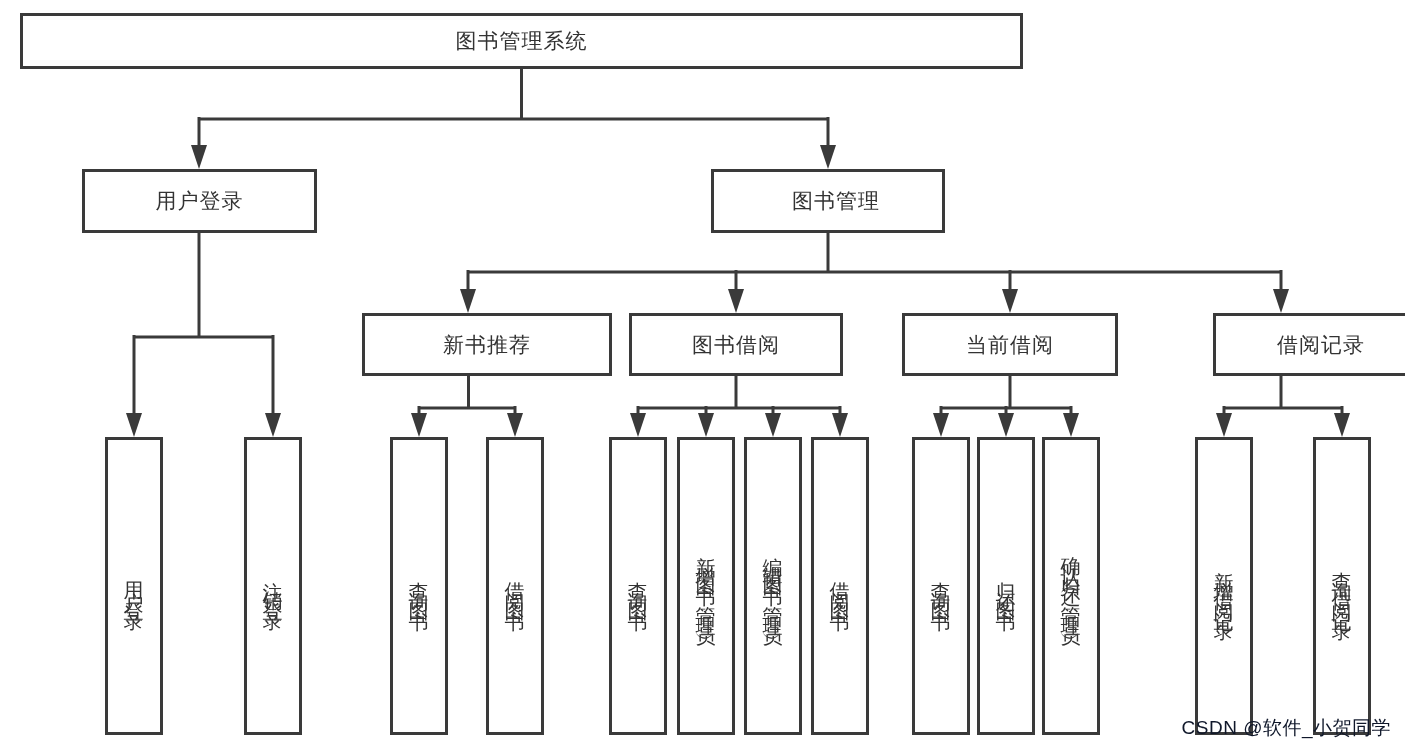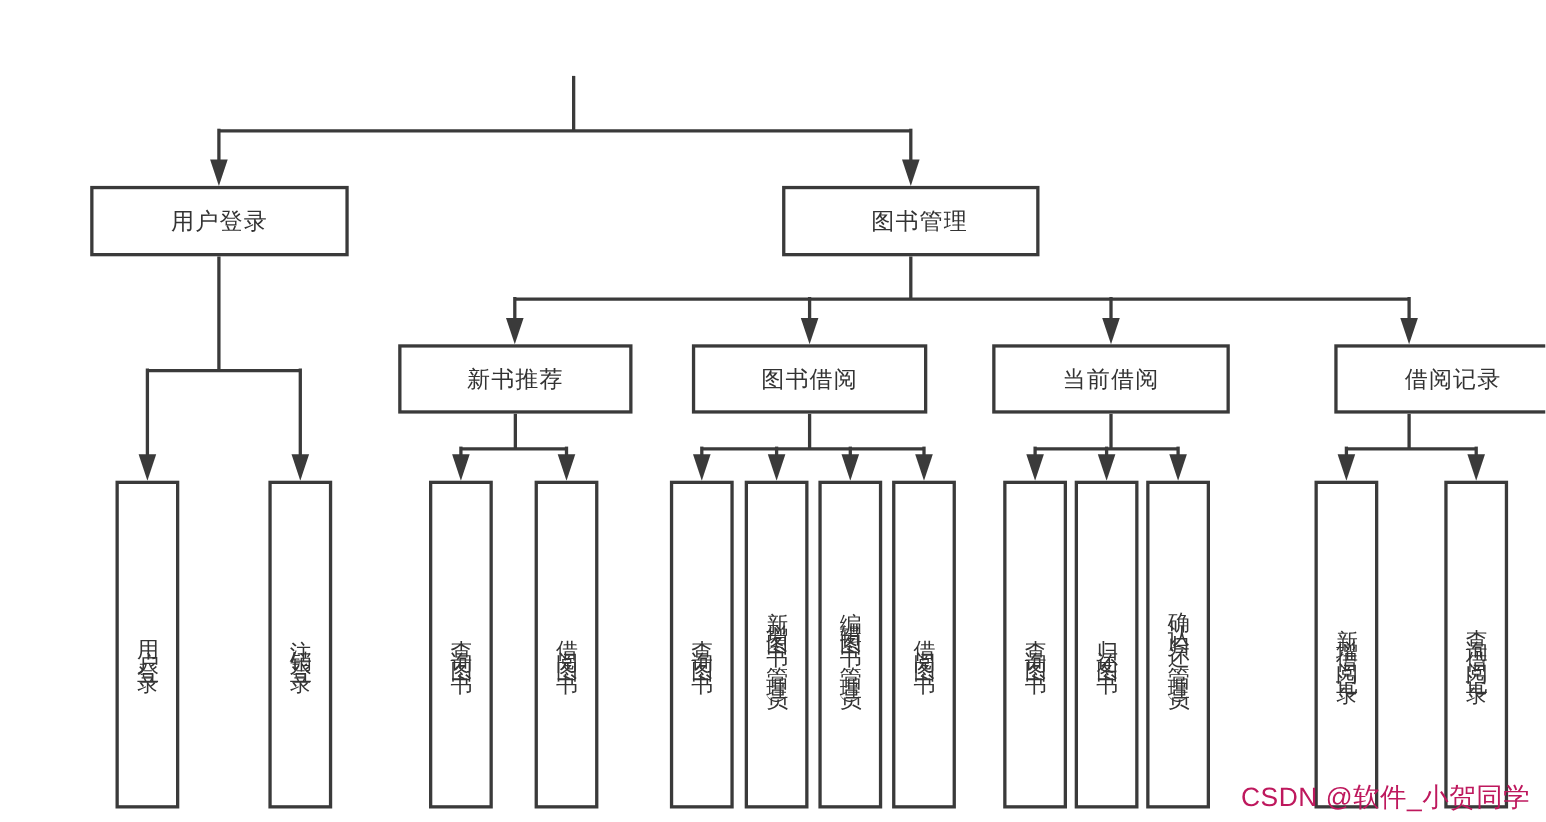--- a/index.html
+++ b/index.html
@@ -47,30 +47,30 @@
     text-orientation: upright;
     font-size: 20px;
     letter-spacing: 10px;
     line-height: 1;
     color: #333333;
   }
   .watermark {
     position: absolute;
     right: 14px;
     bottom: 6px;
-    font-size: 24px;
-    color: #be185d;
+    font-size: 19px;
+    color: #0f172a;
     letter-spacing: 0.5px;
     white-space: nowrap;
   }
   
   #root        { left: 20px;  top: 13px;  width: 1003px; height: 56px; }
   #l2-login    { left: 82px;  top: 169px; width: 235px;  height: 64px; }
   #l2-mgmt     { left: 711px; top: 169px; width: 234px;  height: 64px; padding-left: 16px; }
-  #l3-recommend{ left: 362px; top: 313px; width: 213px;  height: 63px; }
+  #l3-recommend{ left: 362px; top: 313px; width: 250px;  height: 63px; }
   #l3-borrow   { left: 629px; top: 313px; width: 214px;  height: 63px; }
   #l3-current  { left: 902px; top: 313px; width: 216px;  height: 63px; }
   #l3-records  { left: 1173px;top: 313px; width: 216px;  height: 63px; margin-left: 40px; }
   #leaf-login-0   { left: 105px;  }
   #leaf-login-1   { left: 244px;  }
   #leaf-newbook-0 { left: 390px;  }
   #leaf-newbook-1 { left: 486px;  }
   #leaf-borrow-0  { left: 609px;  }
   #leaf-borrow-1  { left: 677px;  }
   #leaf-borrow-2  { left: 744px;  }
@@ -148,20 +148,23 @@
       <polygon points="765,413 781,413 773,437"></polygon>
       <polygon points="832,413 848,413 840,437"></polygon>
       <polygon points="933,413 949,413 941,437"></polygon>
       <polygon points="998,413 1014,413 1006,437"></polygon>
       <polygon points="1063,413 1079,413 1071,437"></polygon>
       <polygon points="1216,413 1232,413 1224,437"></polygon>
       <polygon points="1334,413 1350,413 1342,437"></polygon>
     </g>
   </svg>
 
+  <div class="node h" id="root">
+    <span>图书管理系统</span>
+  </div>
 
   <div class="node h" id="l2-login">
     <span>用户登录</span>
   </div>
   <div class="node h" id="l2-mgmt">
     <span>图书管理</span>
   </div>
 
   <div class="node h" id="l3-recommend">
     <span>新书推荐</span>

